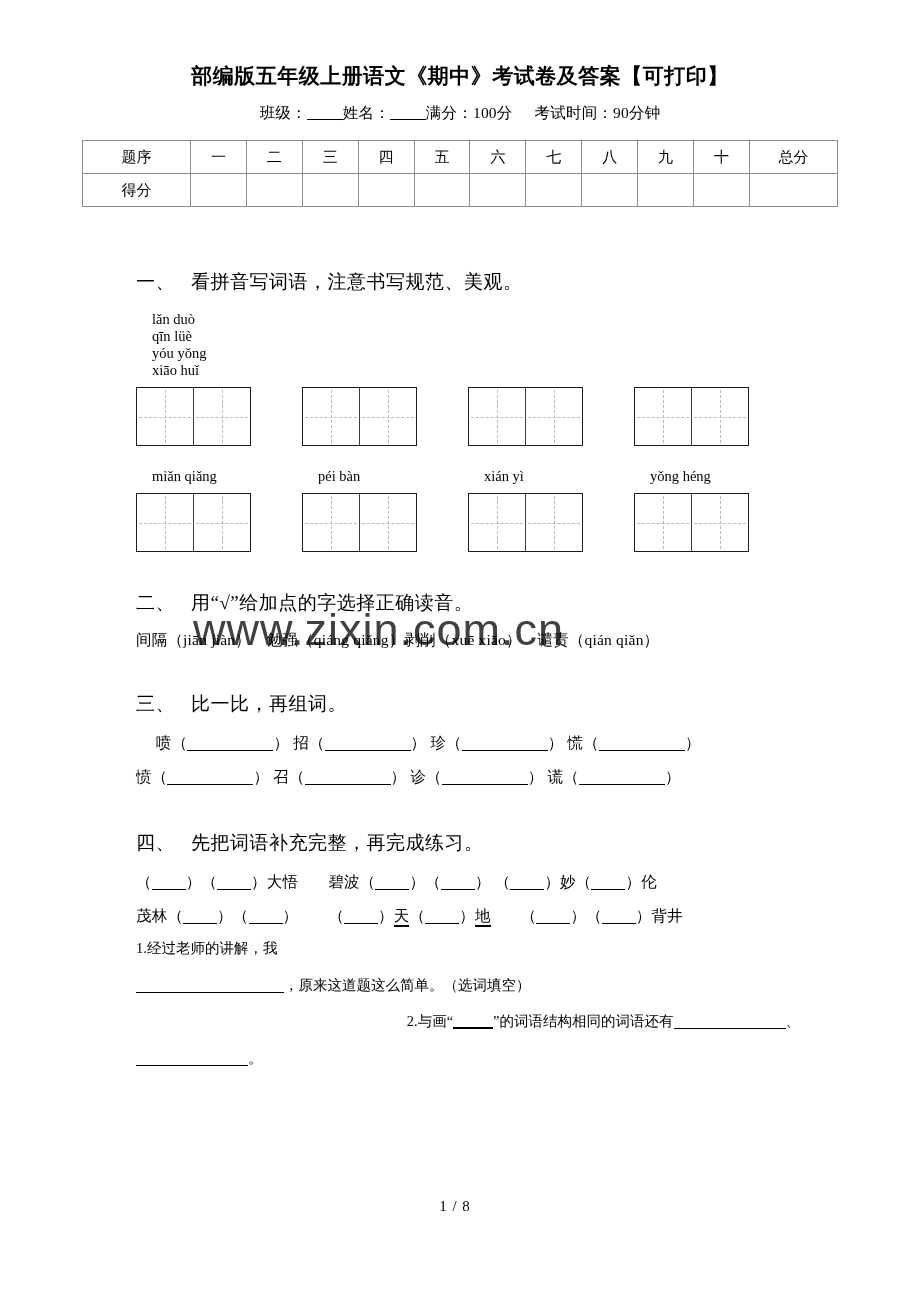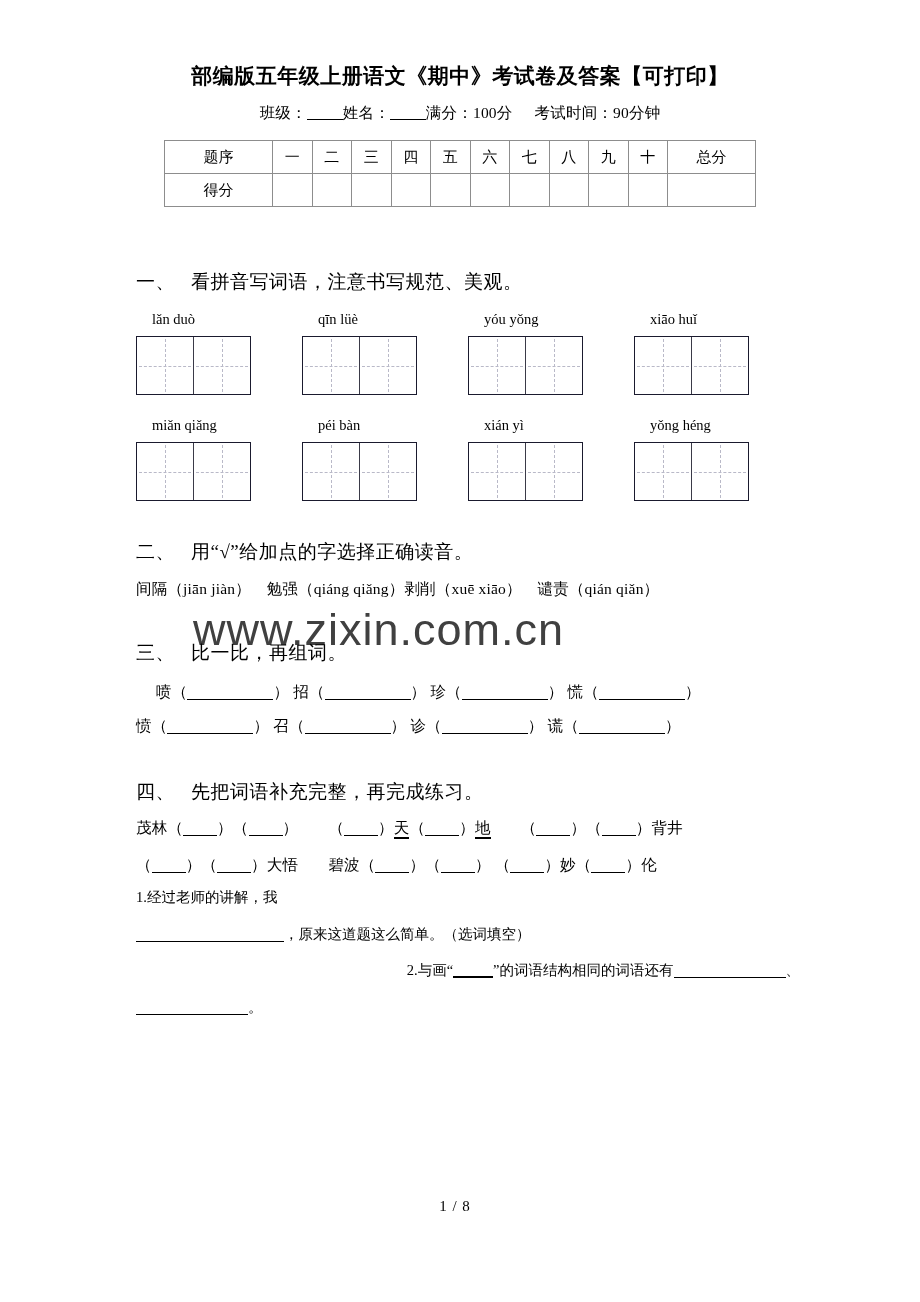--- a/index.html
+++ b/index.html
@@ -54,21 +54,21 @@
     display: inline-block;
     border-bottom: 1.6px solid #000;
     width: 36px;
     vertical-align: -2px;
   }
   .sp-wide { display: inline-block; width: 22px; }
 
   
   .score-table-wrap {
     margin: 16px auto 0 auto;
-    width: 592px;
+    width: 756px;
   }
   table.score {
     border-collapse: collapse;
     width: 100%;
     table-layout: fixed;
   }
   table.score td {
     border: 1px solid #8d8d8d;
     height: 33px;
     text-align: center;
@@ -208,21 +208,21 @@
         </tr>
       </tbody>
         </table>
     </div>
 
     <div class="section" style="margin-top:62px;">
       <div class="sec-head">
         <span class="num">一、</span><span>看拼音写词语，注意书写规范、美观。</span>
       </div>
 
-      <div class="py-row" style="margin-top:16px;">
+      <div class="py-row" style="margin-top:16px;flex-direction:column;">
         <div class="py-cell">lǎn  duò</div>
         <div class="py-cell">qīn  lüè</div>
         <div class="py-cell">yóu  yǒng</div>
         <div class="py-cell">xiāo  huǐ</div>
       </div>
 
       <div class="grid-row" style="margin-top:8px;">
         <div class="grid-group">
           <div class="tzg">
               <div class="cell"></div>
@@ -307,37 +307,37 @@
         <span class="grp"><span>愤</span>（<span class="fill-md"></span>）</span>
         <span class="grp"><span>召</span>（<span class="fill-md"></span>）</span>
         <span class="grp"><span>诊</span>（<span class="fill-md"></span>）</span>
         <span class="grp"><span>谎</span>（<span class="fill-md"></span>）</span>
       </div>
     </div>
 
     <div class="section" style="margin-top:42px;">
       <div class="sec-head">
         <span class="num">四、</span><span>先把词语补充完整，再完成练习。</span>
+      </div>
+
+      <div class="body-line" style="margin-top:16px;">
+        <span class="grp">（<span class="fill-sm"></span>）（<span class="fill-sm"></span>）<span>大悟</span></span>
+        <span class="sp-wide"></span>
+        <span class="grp"><span>碧波</span>（<span class="fill-sm"></span>）（<span class="fill-sm"></span>）</span>
+        <span class="grp">（<span class="fill-sm"></span>）<span>妙</span>（<span class="fill-sm"></span>）<span>伦</span></span>
       </div>
 
       <div class="body-line" style="margin-top:13px;">
         <span class="grp"><span>茂林</span>（<span class="fill-sm"></span>）（<span class="fill-sm"></span>）</span>
         <span class="sp-wide"></span>
         <span class="grp">（<span class="fill-sm"></span>）<span class="ul-char">天</span>（<span class="fill-sm"></span>）<span class="ul-char">地</span></span>
         <span class="sp-wide"></span>
         <span class="grp">（<span class="fill-sm"></span>）（<span class="fill-sm"></span>）<span>背井</span></span>
       </div>
 
-      <div class="body-line" style="margin-top:16px;">
-        <span class="grp">（<span class="fill-sm"></span>）（<span class="fill-sm"></span>）<span>大悟</span></span>
-        <span class="sp-wide"></span>
-        <span class="grp"><span>碧波</span>（<span class="fill-sm"></span>）（<span class="fill-sm"></span>）</span>
-        <span class="grp">（<span class="fill-sm"></span>）<span>妙</span>（<span class="fill-sm"></span>）<span>伦</span></span>
-      </div>
-
       <div style="font-size:14.5px; margin-top:12px; white-space:nowrap;">1.经过老师的讲解，我</div>
 
       <div style="font-size:14.5px; margin-top:18px; white-space:nowrap;">
         <span class="fill-xl"></span><span>，原来这道题这么简单。（选词填空）</span>
       </div>
 
       <div style="font-size:14.5px; margin-top:17px; white-space:nowrap;text-align:right;">
         <span>2.与画“</span><span class="fill-bold"></span><span>”的词语结构相同的词语还有</span><span class="fill-lg"></span><span>、</span>
       </div>
 

